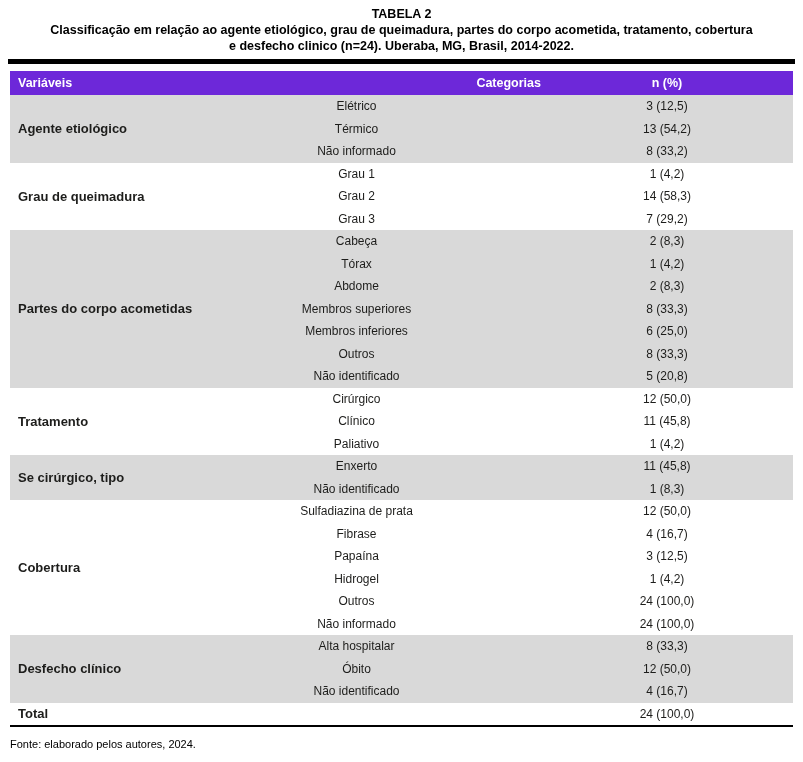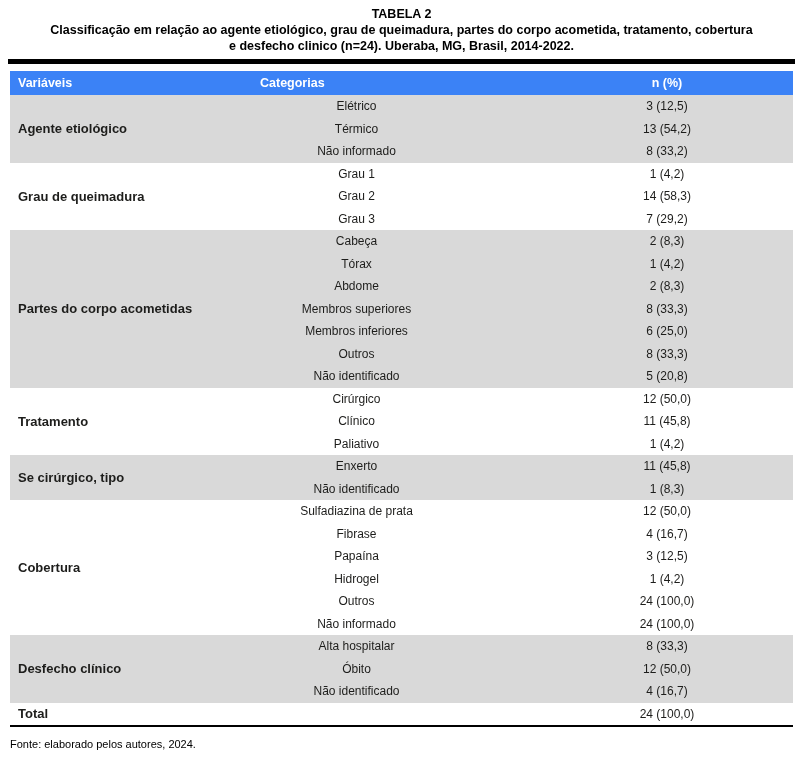--- a/index.html
+++ b/index.html
@@ -28,35 +28,35 @@
   .top-rule {
     height: 5px;
     background: #000000;
     margin: 5px -2px 7px -2px;
   }
   .table {
     width: 783px;
   }
   .thead {
     display: flex;
-    background: #3b82f6;
+    background: #6d28d9;
     color: #ffffff;
     font-weight: bold;
     height: 24px;
     align-items: center;
     font-size: 12.5px;
   }
   .th-var {
     width: 250px;
     padding-left: 8px;
     box-sizing: border-box;
   }
   .th-cat {
     width: 281px;
-    text-align: left;
+    text-align: right;
   }
   .th-val {
     width: 252px;
     text-align: center;
   }
   .section {
     display: flex;
   }
   .section.shaded {
     background: #d9d9d9;

